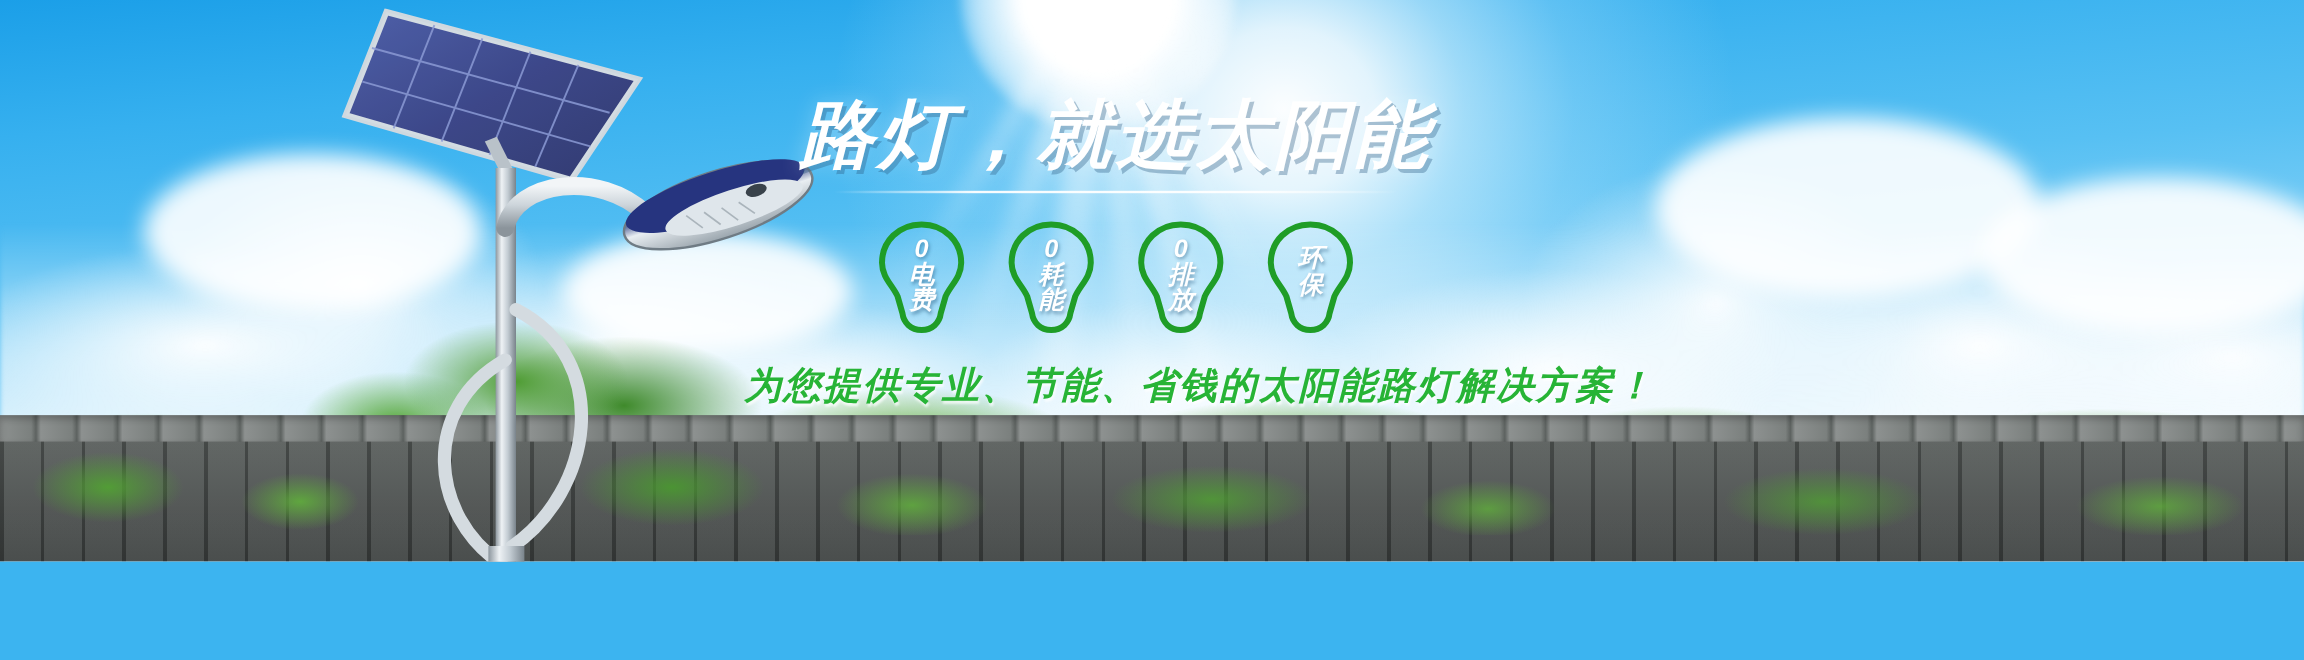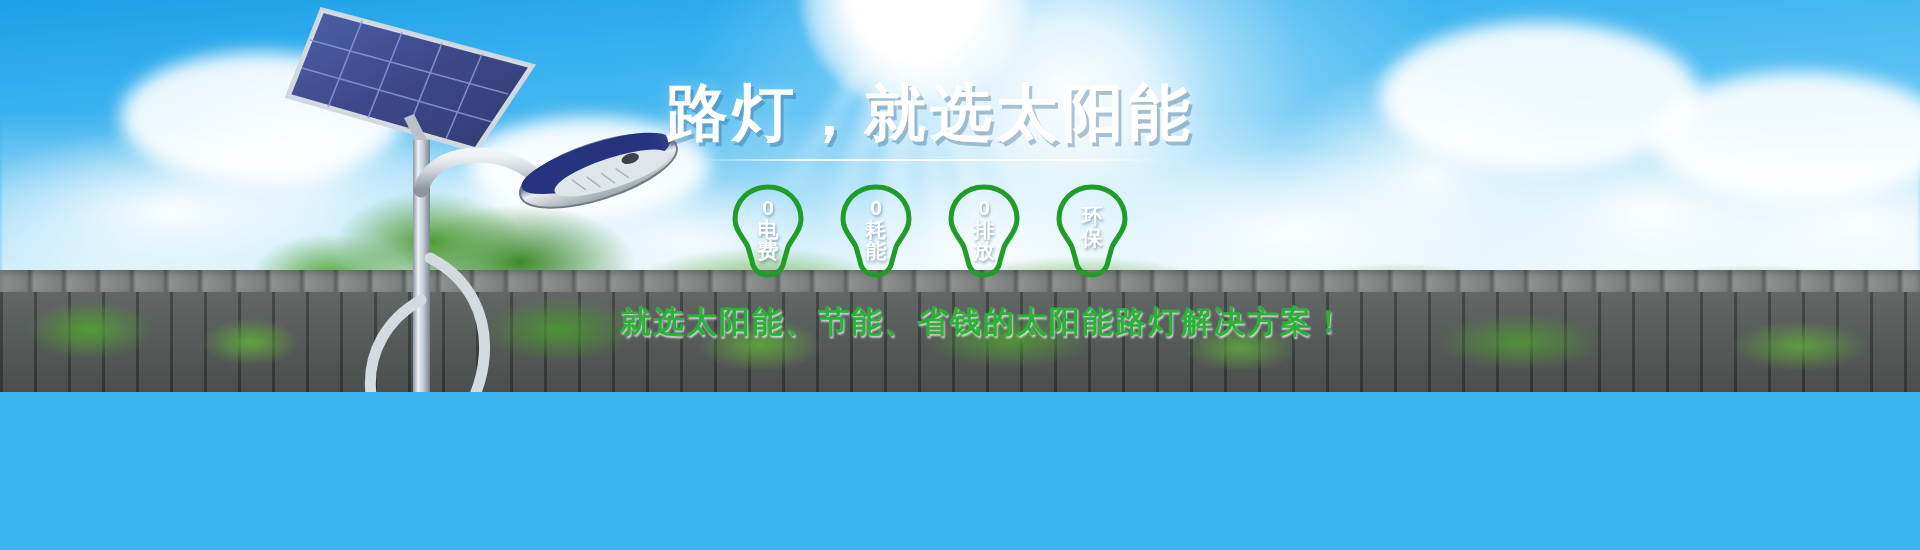--- a/index.html
+++ b/index.html
@@ -2,22 +2,23 @@
 <html><head>
 <meta charset="utf-8">
 <style>
   html,body{margin:0;padding:0;}
   body{
     width:1920px;height:550px;overflow:hidden;
     font-family:"Liberation Sans","DejaVu Sans",sans-serif;
     background:#3cb4f0;
   }
   .banner{
-    position:relative;width:1920px;height:392px;overflow:hidden;
+    position:relative;width:1920px;height:468px;overflow:hidden;
     background:linear-gradient(175deg,#1b9fe8 0%,#36b0ef 18%,#57c0f3 42%,#86d2f7 62%,#bfe6fb 80%,#e8f6fe 92%,#f4fbff 100%);
+    font-style:italic;
   }
 
   
   .sun-glow{
     position:absolute;left:690px;top:-250px;width:760px;height:620px;
     background:radial-gradient(ellipse at 50% 55%,rgba(255,255,255,.98) 0%,rgba(255,255,255,.85) 14%,rgba(235,249,255,.55) 28%,rgba(200,236,255,.28) 45%,rgba(160,220,250,0) 70%);
     pointer-events:none;
   }
   .sun-core{
     position:absolute;left:800px;top:-120px;width:230px;height:230px;border-radius:50%;
@@ -269,16 +270,16 @@
         <div class="badge-text" style="top:22px;">
           <span class="badge-label">
             <span>环</span>
             <span>保</span>
           </span>
         </div>
       </div>
 
     </div>
 
-    <div class="tagline">就选太阳能、节能、省钱的太阳能路灯解决方案！</div>
+    <div class="tagline">为您提供专业、节能、省钱的太阳能路灯解决方案！</div>
   </div>
 
 </div>
 
 </body></html>

